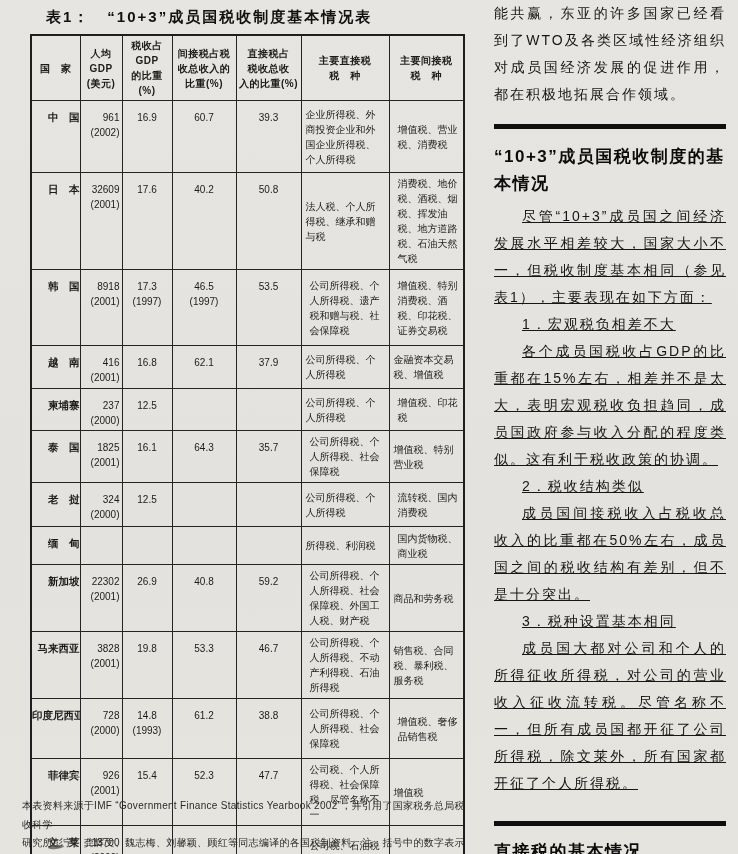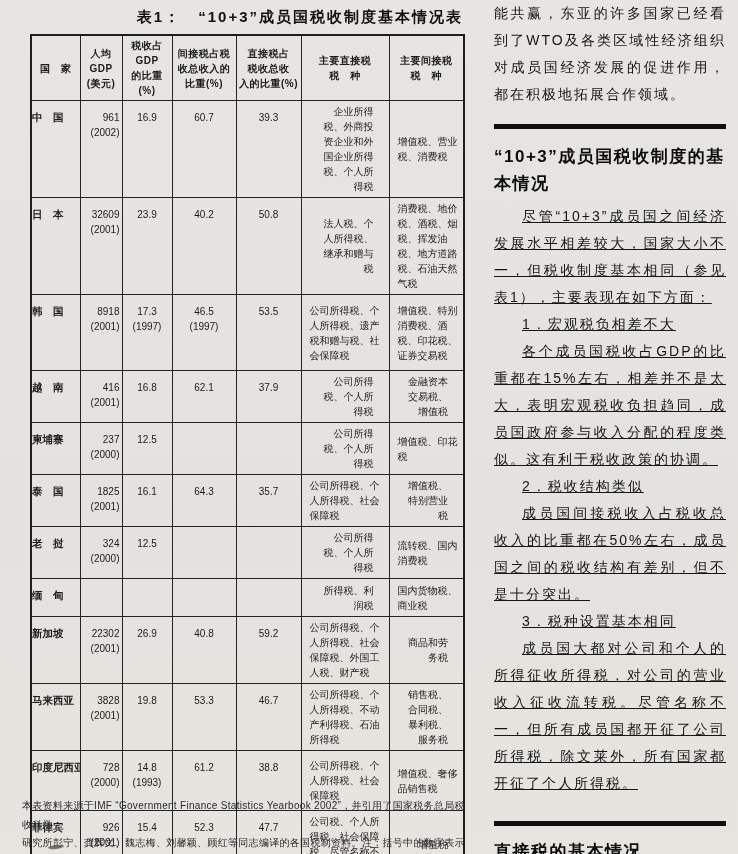--- a/index.html
+++ b/index.html
@@ -8,22 +8,22 @@
     font-family:"Liberation Sans","DejaVu Sans",sans-serif;
     background:#e6e4e0;
     color:#1b1b1b;
     position:relative;
     overflow:hidden;
   }
   .page { position:absolute; inset:0; background:linear-gradient(180deg,#e7e5e1 0%,#e4e2de 60%,#e6e4df 100%); }
 
   
   .table-title {
-    position:absolute; left:30px; top:8px; width:433px;
-    text-align:right; font-weight:bold; font-size:15px; letter-spacing:2px;
+    position:absolute; left:46px; top:8px; width:433px;
+    text-align:left; font-weight:bold; font-size:15px; letter-spacing:2px;
     color:#111;
     white-space:nowrap;
   }
   table.tax-table {
     position:absolute; left:30px; top:34px; width:433px;
     border-collapse:collapse; table-layout:fixed;
     border:2px solid #1e1e1e;
   }
   .tax-table th, .tax-table td {
     border:1.4px solid #242424;
@@ -39,25 +39,25 @@
   .tax-table tbody tr:nth-child(4){height:43px;margin-left:48px;}
   .tax-table tbody tr:nth-child(5){height:42px;}
   .tax-table tbody tr:nth-child(6){height:51px;}
   .tax-table tbody tr:nth-child(7){height:44px;}
   .tax-table tbody tr:nth-child(8){height:38px;}
   .tax-table tbody tr:nth-child(9){height:53px;}
   .tax-table tbody tr:nth-child(10){height:50px;}
   .tax-table tbody tr:nth-child(11){height:60px;}
   .tax-table tbody tr:nth-child(12){height:45px;}
   .tax-table tbody tr:nth-child(13){height:40px;}
-  td.c-country { font-weight:bold; font-size:10.5px; text-align:left; vertical-align:top; padding-top:9px; white-space:nowrap; letter-spacing:0; }
+  td.c-country { font-weight:bold; font-size:10.5px; text-align:right; vertical-align:top; padding-top:9px; white-space:nowrap; letter-spacing:0; }
   td.c-gdp    { text-align:right; vertical-align:top; padding:9px 2px 0 5px; }
   td.c-num    { text-align:center; vertical-align:top; padding-top:9px; }
   td.c-tax    { text-align:left; vertical-align:middle; padding:3px 5px 3px 8px; }
-  td.c-tax.center { text-align:right; padding:3px 15px; }
+  td.c-tax.center { text-align:left; padding:3px 4px; }
 
   .footnote {
     position:absolute; left:22px; top:797px; width:452px;
     font-size:10px; line-height:1.85; letter-spacing:0.3px; color:#2a2a28;
     white-space:pre-line;
   }
   .smudge { position:absolute; left:48px; top:845px; width:16px; height:4px; background:#55534f; border-radius:50%; transform:rotate(-6deg); opacity:.75; }
 
   
   .right-col { position:absolute; left:494px; top:0; width:232px; height:702px; }
@@ -120,21 +120,21 @@
         <td class="c-num">16.9</td>
         <td class="c-num">60.7</td>
         <td class="c-num">39.3</td>
         <td class="c-tax center">企业所得税、外商投资企业和外国企业所得税、个人所得税</td>
         <td class="c-tax">增值税、营业税、消费税</td>
       </tr>
       <tr>
         <td class="c-country">日　本</td>
         <td class="c-gdp">32609
 (2001)</td>
-        <td class="c-num">23.9</td>
+        <td class="c-num">17.6</td>
         <td class="c-num">40.2</td>
         <td class="c-num">50.8</td>
         <td class="c-tax center">法人税、个人所得税、继承和赠与税</td>
         <td class="c-tax">消费税、地价税、酒税、烟税、挥发油税、地方道路税、石油天然气税</td>
       </tr>
       <tr>
         <td class="c-country">韩　国</td>
         <td class="c-gdp">8918
 (2001)</td>
         <td class="c-num">17.3

